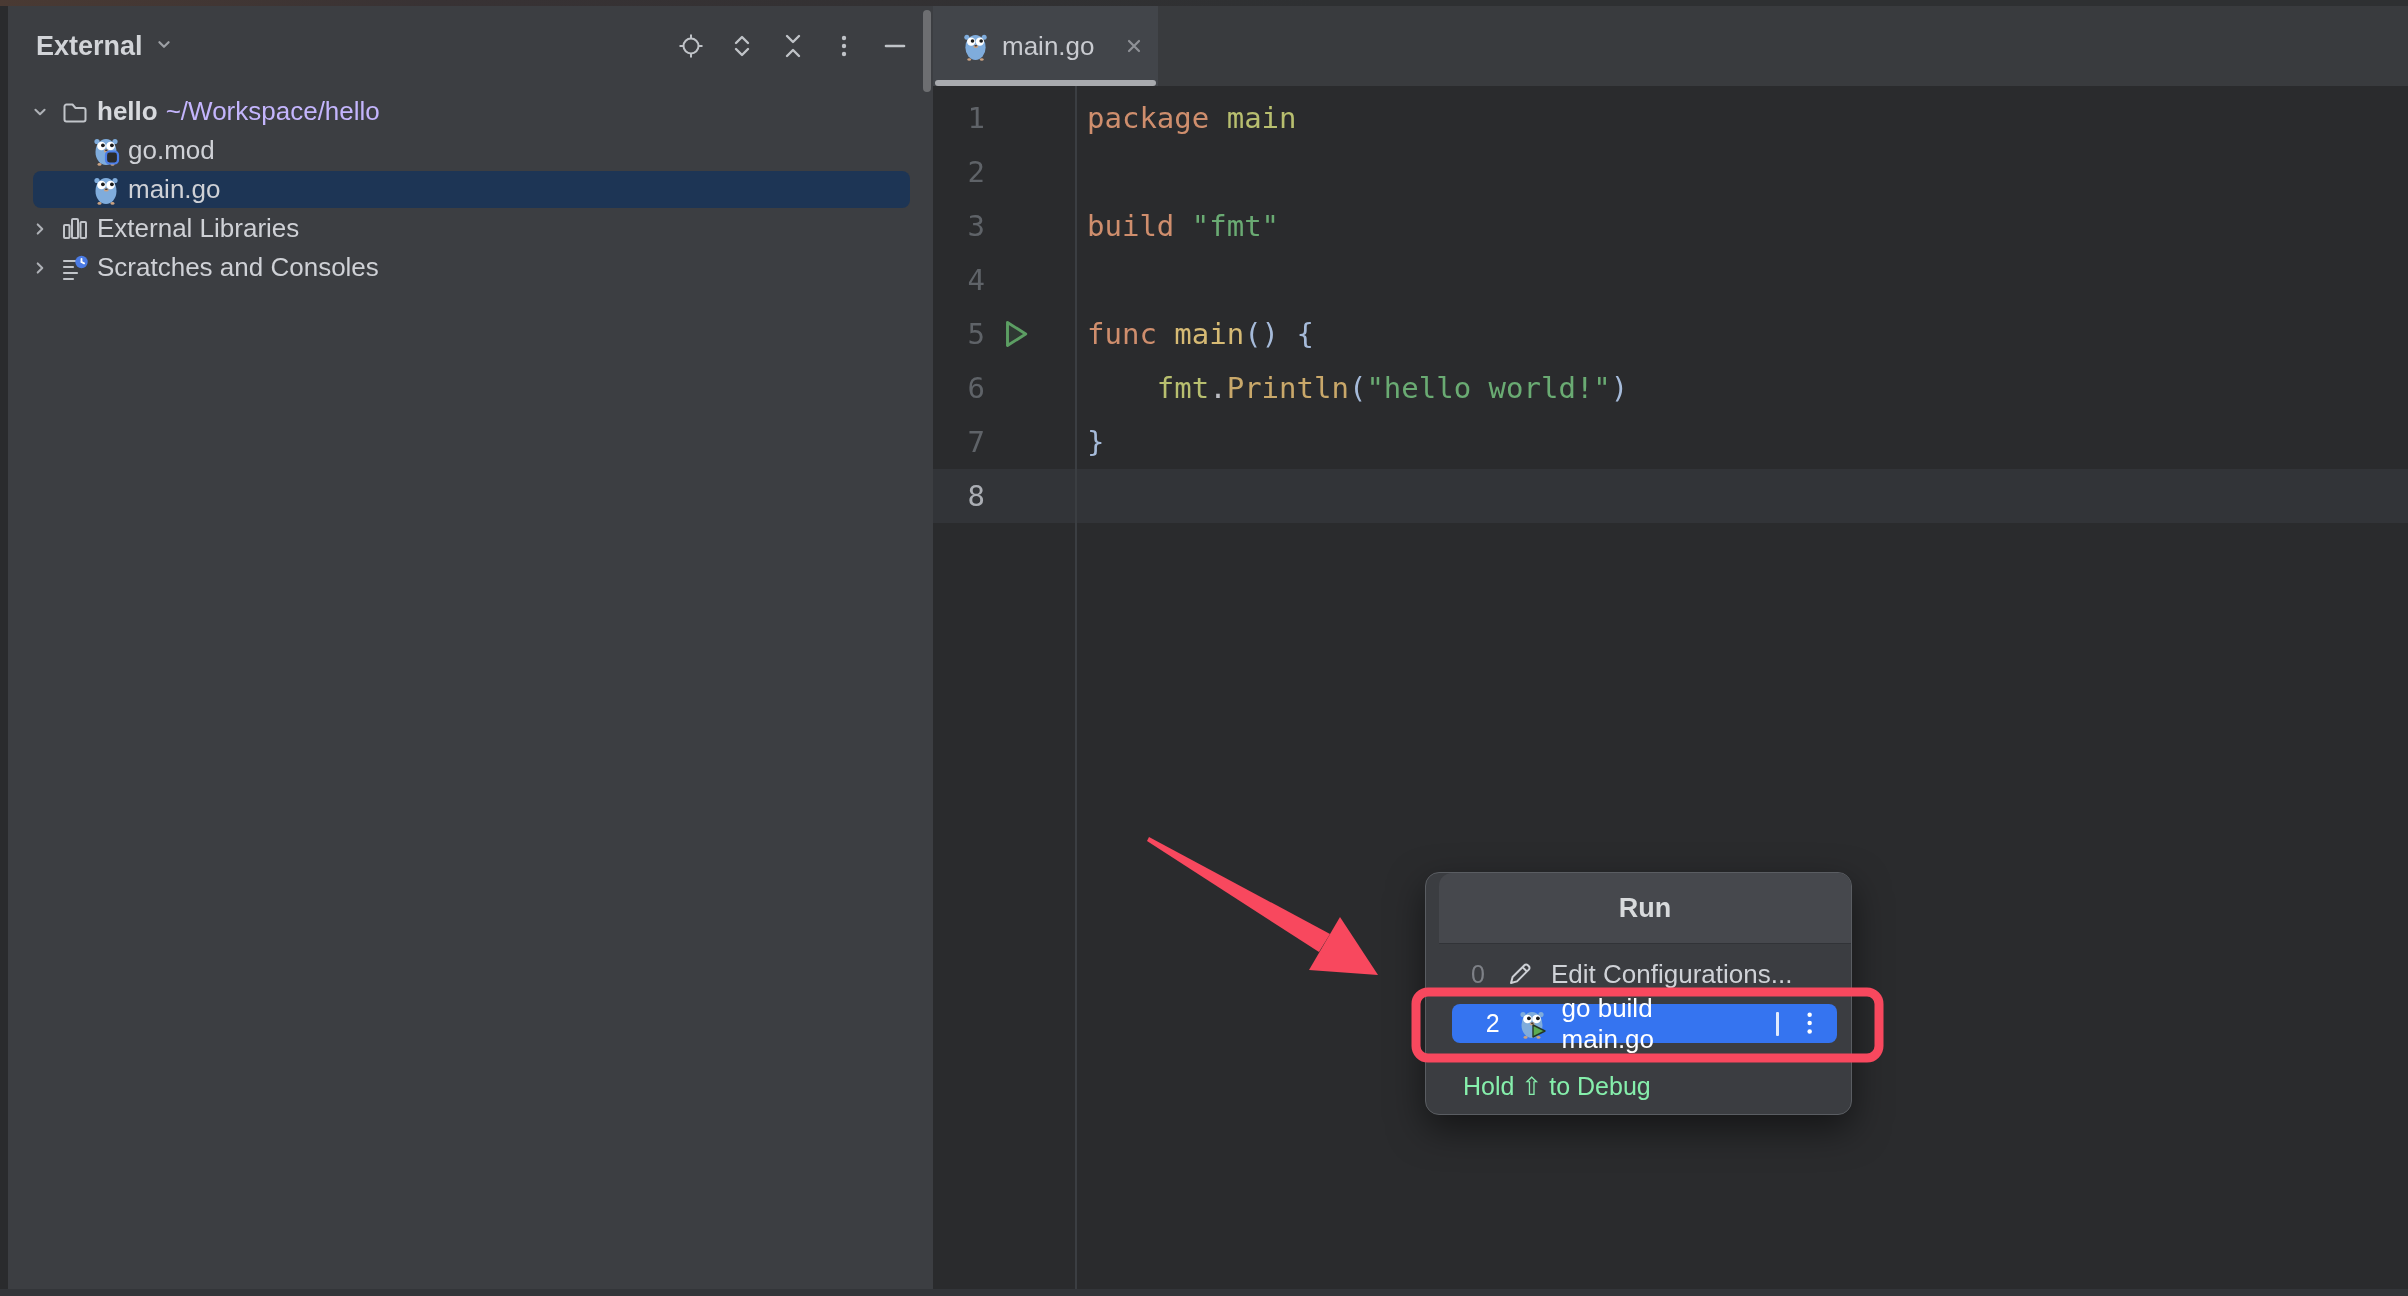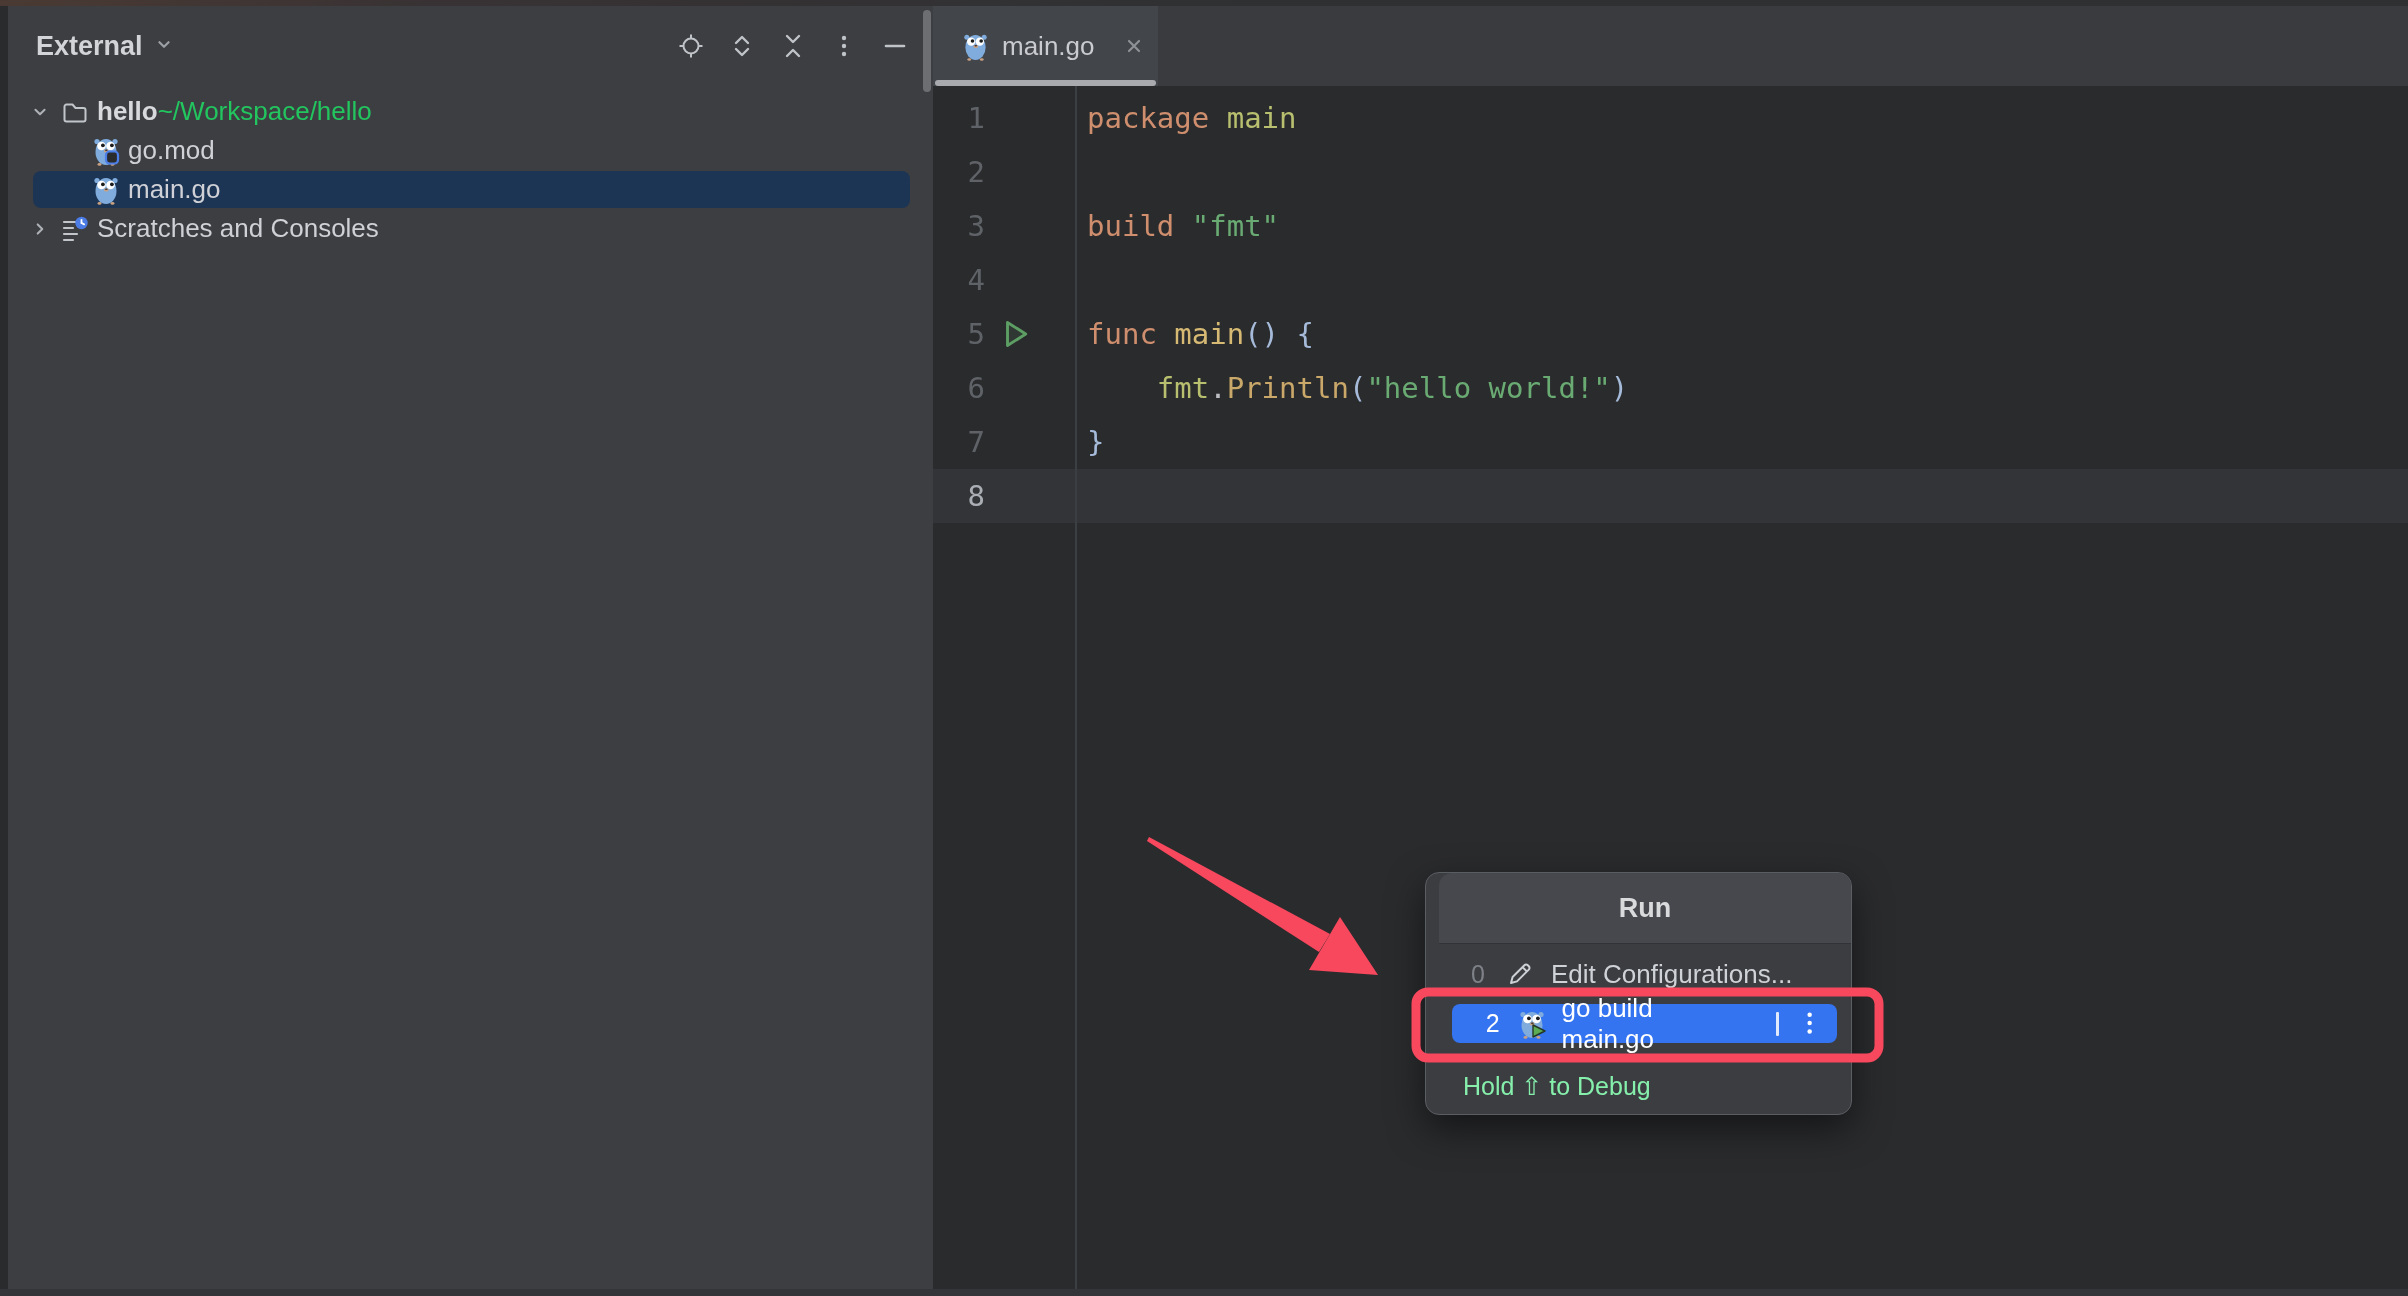--- a/index.html
+++ b/index.html
@@ -25,21 +25,21 @@
   .tree-row{height:39px;display:flex;align-items:center;font-size:26px;color:#CFD1D6;cursor:default;text-align:center;}
   .tree-row.depth0{padding-left:21px;}
   .tree-row.depth1{padding-left:84px;}
   .tree-row.selected{margin:1px 23px 1px 25px;padding-left:59px;height:37px;
        background:var(--selection-navy,#1D3555);border-radius:8px;}
   .tree-chevron{width:32px;height:28px;display:inline-flex;align-items:center;color:#AEB1B6;flex:0 0 32px;}
   .tree-chevron svg{width:22px;height:22px;}
   .tree-icon{width:28px;height:30px;display:inline-flex;margin-right:8px;flex:0 0 28px;}
   .tree-icon svg{width:100%;height:100%;}
   .tree-label.bold{font-weight:bold;color:#D7D9DD;}
-  .tree-path{margin-left:0;color:#22c55e;}
+  .tree-path{margin-left:8px;color:#c4b5fd;}
 
   
   .editor{position:absolute;left:933px;top:6px;right:0;bottom:0;}
   .tabbar{position:absolute;top:0;left:0;right:0;height:80px;background:#393B3E;}
   .tab{position:absolute;left:0;top:0;width:225px;height:80px;background:#42454A;
        display:flex;align-items:center;padding-left:29px;box-sizing:border-box;gap:13px;cursor:default;}
   .tab-underline{position:absolute;left:2px;bottom:0;width:221px;height:6px;background:#A8AAAE;border-radius:3px;}
   .tab-icon{width:27px;height:29px;display:inline-flex;}
   .tab-icon svg{width:100%;height:100%;}
   .tab-title{font-size:26px;color:#C9CBD0;}
@@ -184,20 +184,35 @@
               <circle cx="18.5" cy="10" r="4.3" fill="#fff"></circle>
               <circle cx="10.9" cy="9.3" r="1.9" fill="#1b1d1f"></circle>
               <circle cx="19.9" cy="9.3" r="1.9" fill="#1b1d1f"></circle>
               <ellipse cx="14.3" cy="14.9" rx="2.4" ry="1.6" fill="#C9A181"></ellipse>
               <ellipse cx="14.3" cy="14.2" rx="1.4" ry="0.8" fill="#3a3330"></ellipse>
               <ellipse cx="7.5" cy="28.4" rx="2" ry="1.3" fill="#C9A181"></ellipse>
               <ellipse cx="20.5" cy="28.4" rx="2" ry="1.3" fill="#C9A181"></ellipse>
             </svg>
           </span>
           <span class="tree-label">main.go</span>
+        </div>
+        <div class="tree-row depth0">
+          <span class="tree-chevron">
+            <svg viewBox="0 0 24 24" fill="none" stroke="currentColor" stroke-width="2.2" stroke-linecap="round" stroke-linejoin="round">
+              <path d="M9.5 7l5 5-5 5"></path>
+            </svg>
+          </span>
+          <span class="tree-icon">
+            <svg viewBox="0 0 28 28" fill="none" stroke="#C2C5CA" stroke-width="2" stroke-linejoin="round">
+              <rect x="3" y="10" width="5.5" height="13" rx="1"></rect>
+              <rect x="11" y="4" width="6" height="19" rx="1"></rect>
+              <rect x="19.5" y="7" width="5.5" height="16" rx="1"></rect>
+            </svg>
+          </span>
+          <span class="tree-label">External Libraries</span>
         </div>
         <div class="tree-row depth0">
           <span class="tree-chevron">
             <svg viewBox="0 0 24 24" fill="none" stroke="currentColor" stroke-width="2.2" stroke-linecap="round" stroke-linejoin="round">
               <path d="M9.5 7l5 5-5 5"></path>
             </svg>
           </span>
           <span class="tree-icon">
             <svg viewBox="0 0 28 28">
               <g stroke="#C2C5CA" stroke-width="2.2" stroke-linecap="round">

